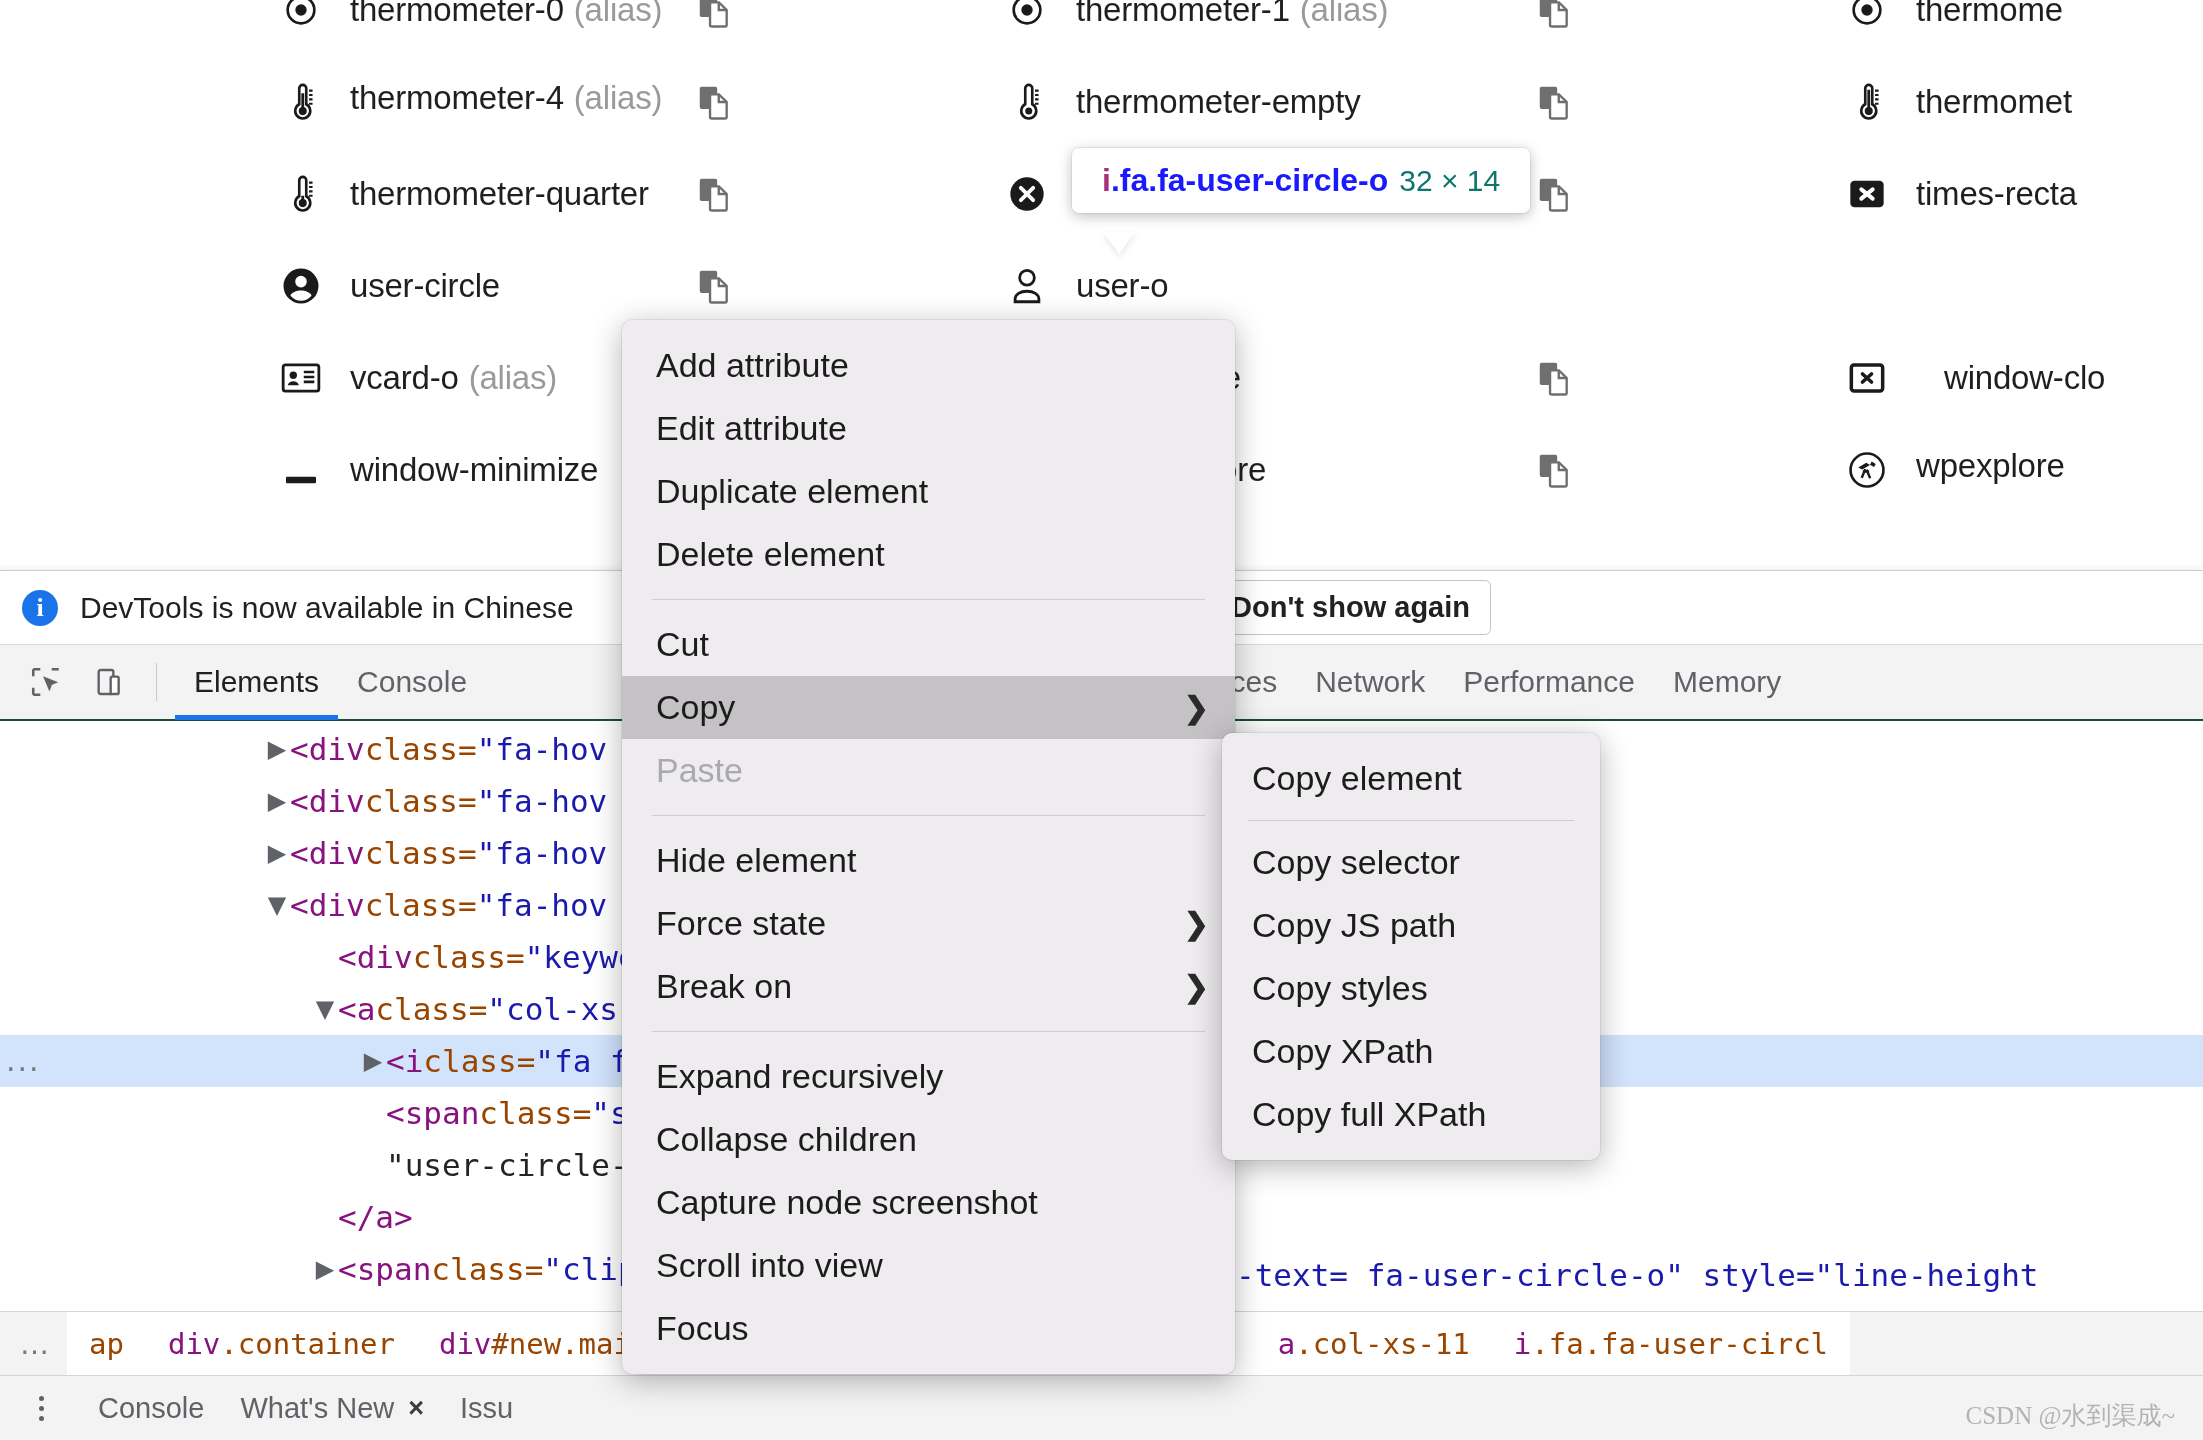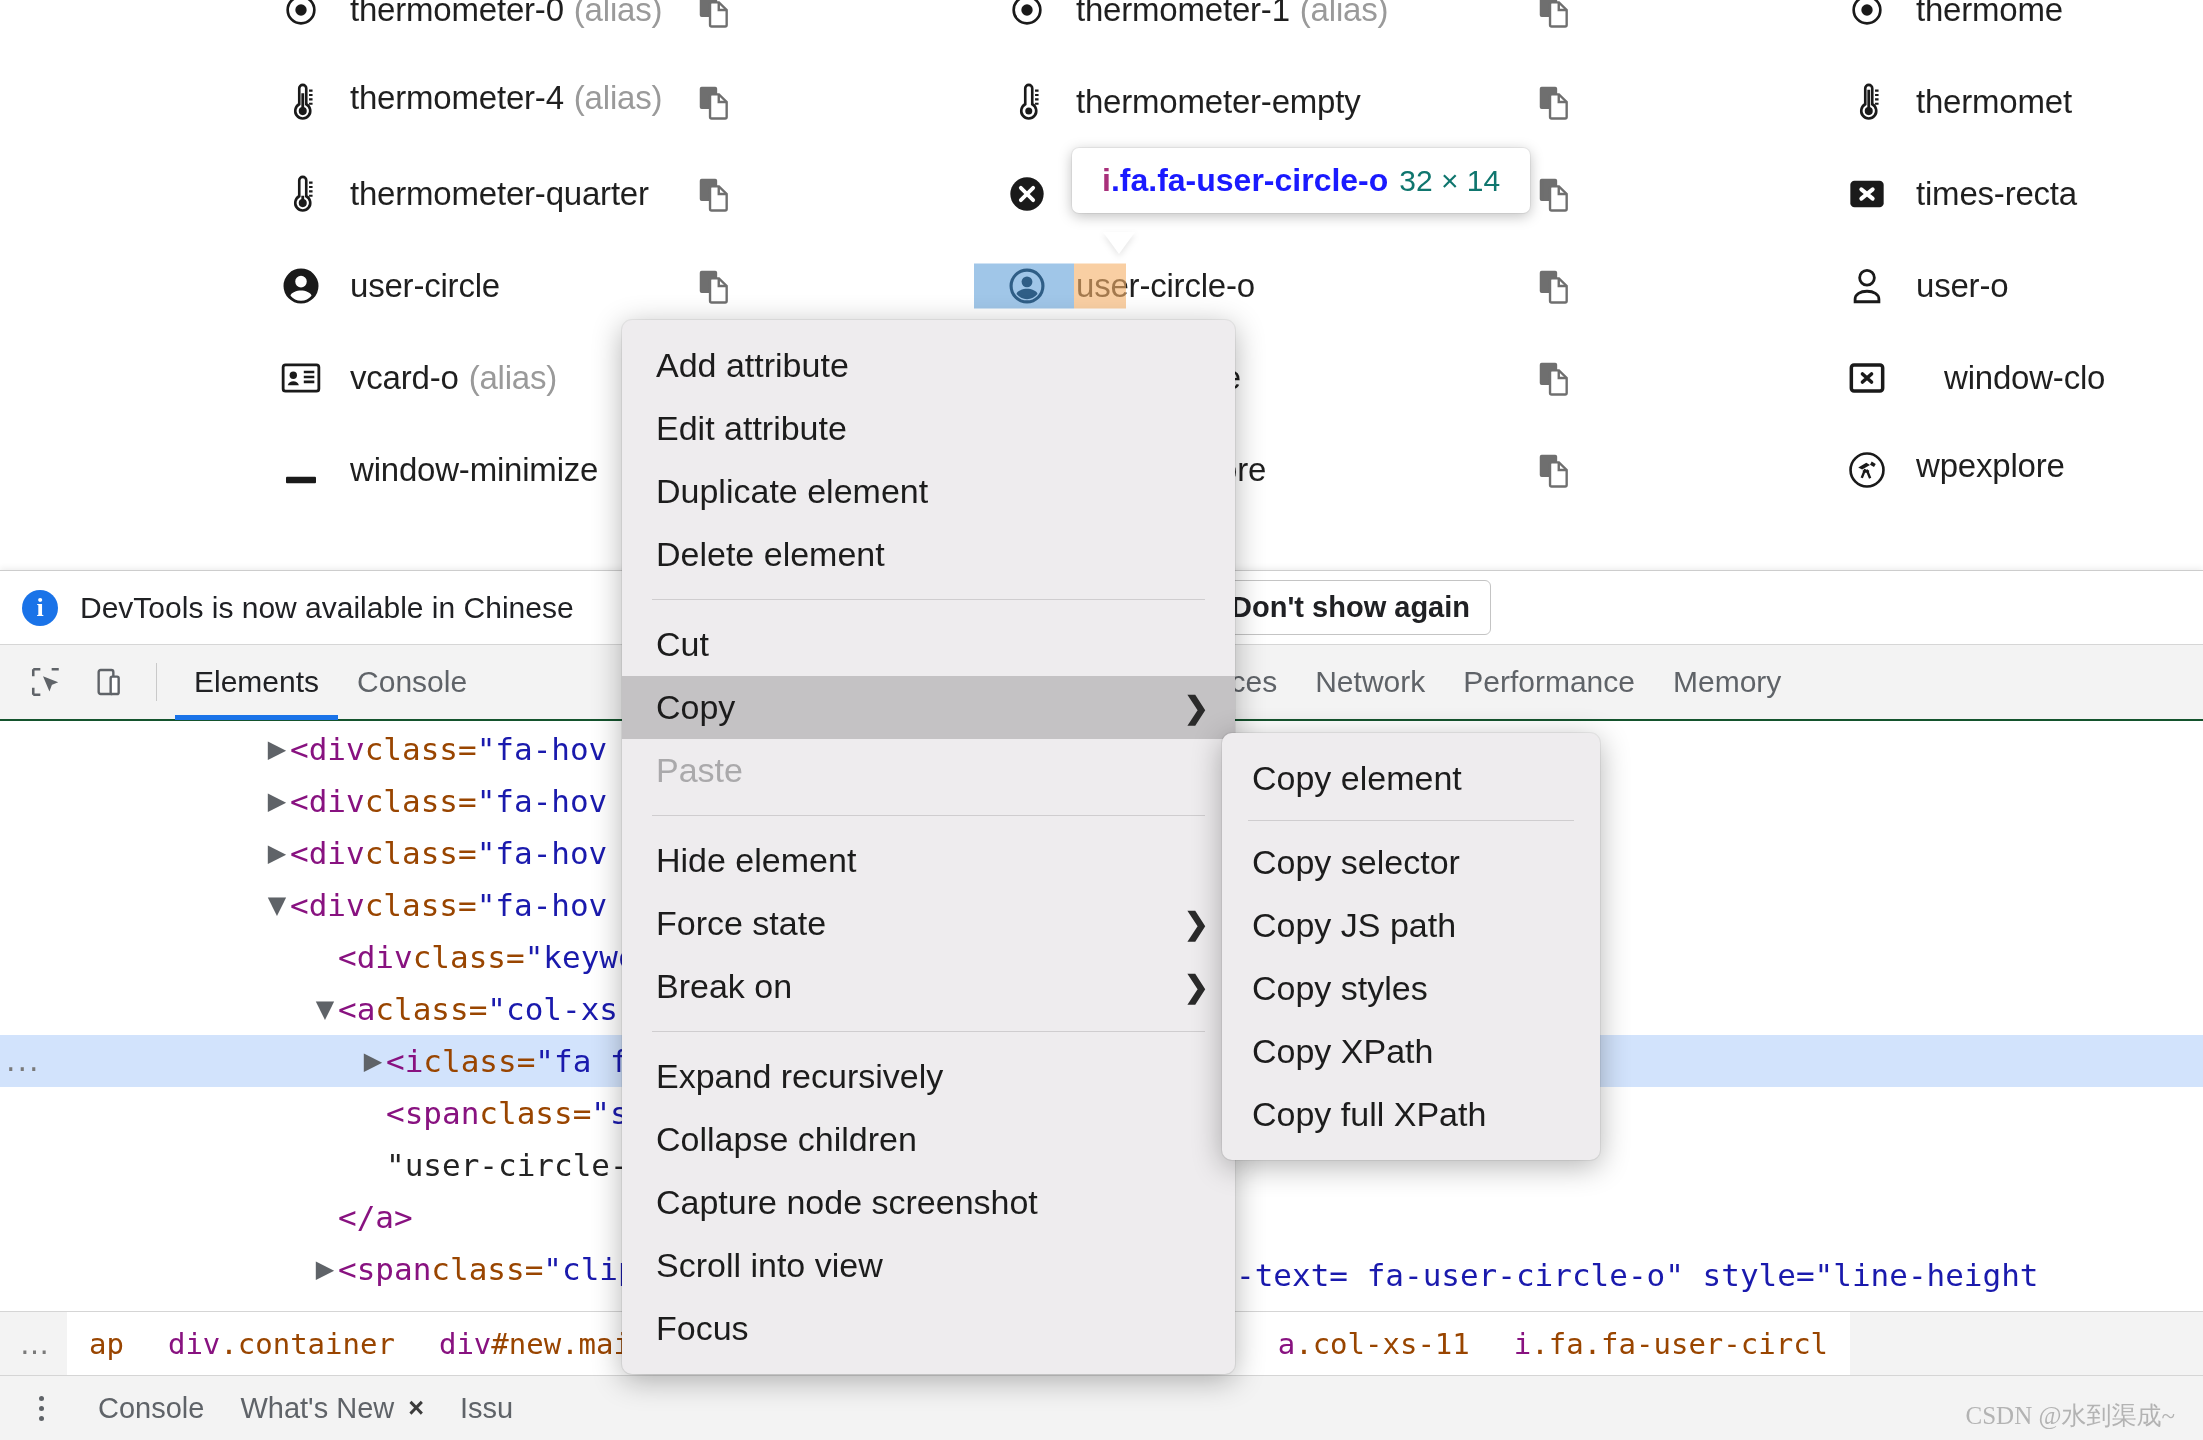--- a/index.html
+++ b/index.html
@@ -604,41 +604,20 @@
             <span class="fa-label">user-circle</span>
           </div>
           <span class="copy-btn">
             <svg width="38" height="38" viewBox="0 0 24 24" fill="none">
               <rect x="3" y="2.4" width="11" height="14" rx="1.2" fill="currentColor"></rect>
               <path d="M9.5 7.2h5.6L20 12v9.4a1 1 0 0 1-1 1h-8.5a1 1 0 0 1-1-1V8.2a1 1 0 0 1 1-1z" fill="#fff" stroke="currentColor" stroke-width="1.5"></path>
               <path d="M15 7.4V12h4.6" stroke="currentColor" stroke-width="1.5" fill="none"></path>
             </svg>
           </span>
         </div>
-        <div class="icon-cell c2">
-          <div class="hl-wrap" style="display: inline-flex; align-items: center;">
-            <div class="hl-content"></div>
-            <div class="hl-pad"></div>
-            <span class="fa-glyph">
-              <svg width="42" height="42" viewBox="0 0 24 24" fill="currentColor">
-                <path d="M12 2a10 10 0 1 0 0 20 10 10 0 0 0 0-20zm0 1.8a8.2 8.2 0 1 1 0 16.4A8.2 8.2 0 0 1 12 3.8z"></path>
-                <circle cx="12" cy="9.6" r="3.1"></circle>
-                <path d="M12 13.6c-2.4 0-5.7 1.1-6 3 1.4 1.8 3.6 2.9 6 2.9s4.6-1.1 6-2.9c-.3-1.9-3.6-3-6-3z"></path>
-              </svg>
-            </span>
-            <span class="fa-label">user-circle-o</span>
-          </div>
-          <span class="copy-btn">
-            <svg width="38" height="38" viewBox="0 0 24 24" fill="none">
-              <rect x="3" y="2.4" width="11" height="14" rx="1.2" fill="currentColor"></rect>
-              <path d="M9.5 7.2h5.6L20 12v9.4a1 1 0 0 1-1 1h-8.5a1 1 0 0 1-1-1V8.2a1 1 0 0 1 1-1z" fill="#fff" stroke="currentColor" stroke-width="1.5"></path>
-              <path d="M15 7.4V12h4.6" stroke="currentColor" stroke-width="1.5" fill="none"></path>
-            </svg>
-          </span>
-        </div>
         <div class="icon-cell c3">
           <div class="" style="display: inline-flex; align-items: center;">
             <span class="fa-glyph">
               <svg width="42" height="42" viewBox="0 0 24 24" fill="none" stroke="currentColor" stroke-width="1.6">
                 <circle cx="12" cy="7.3" r="4.2"></circle>
                 <path d="M5.2 21v-1.4c0-2.9 3-4.6 6.8-4.6s6.8 1.7 6.8 4.6V21z"></path>
               </svg>
             </span>
             <span class="fa-label">user-o</span>
           </div>

